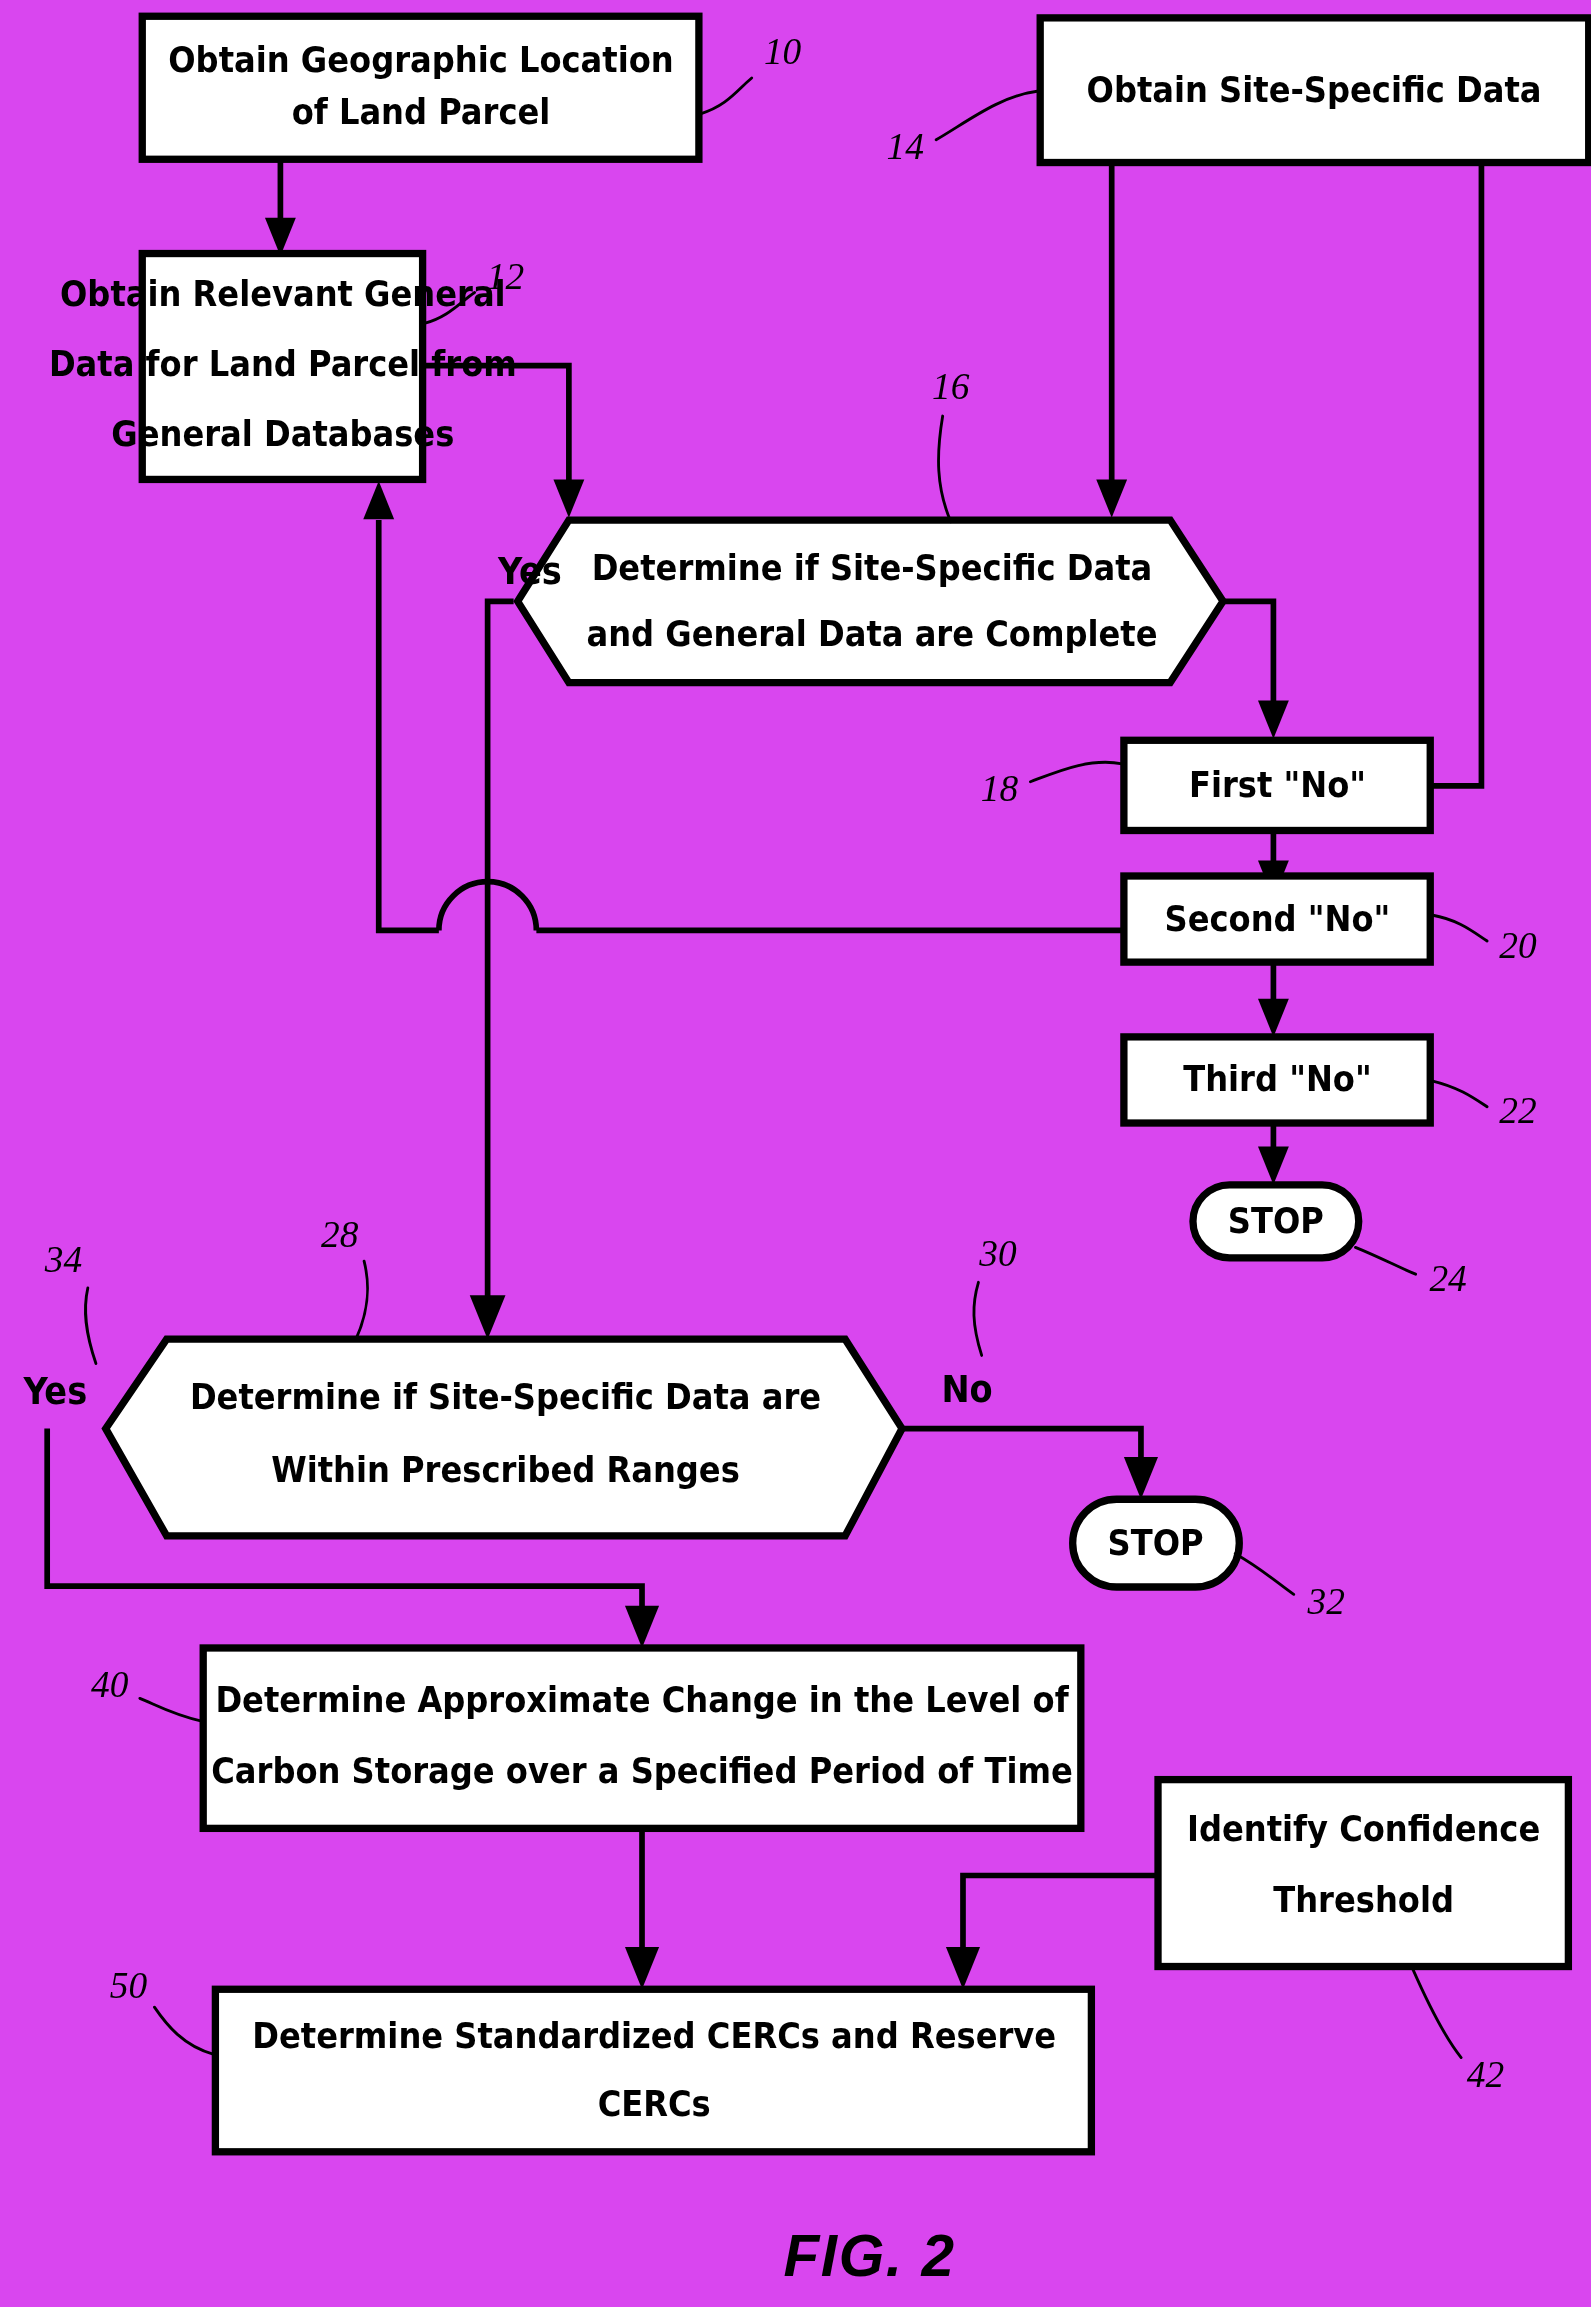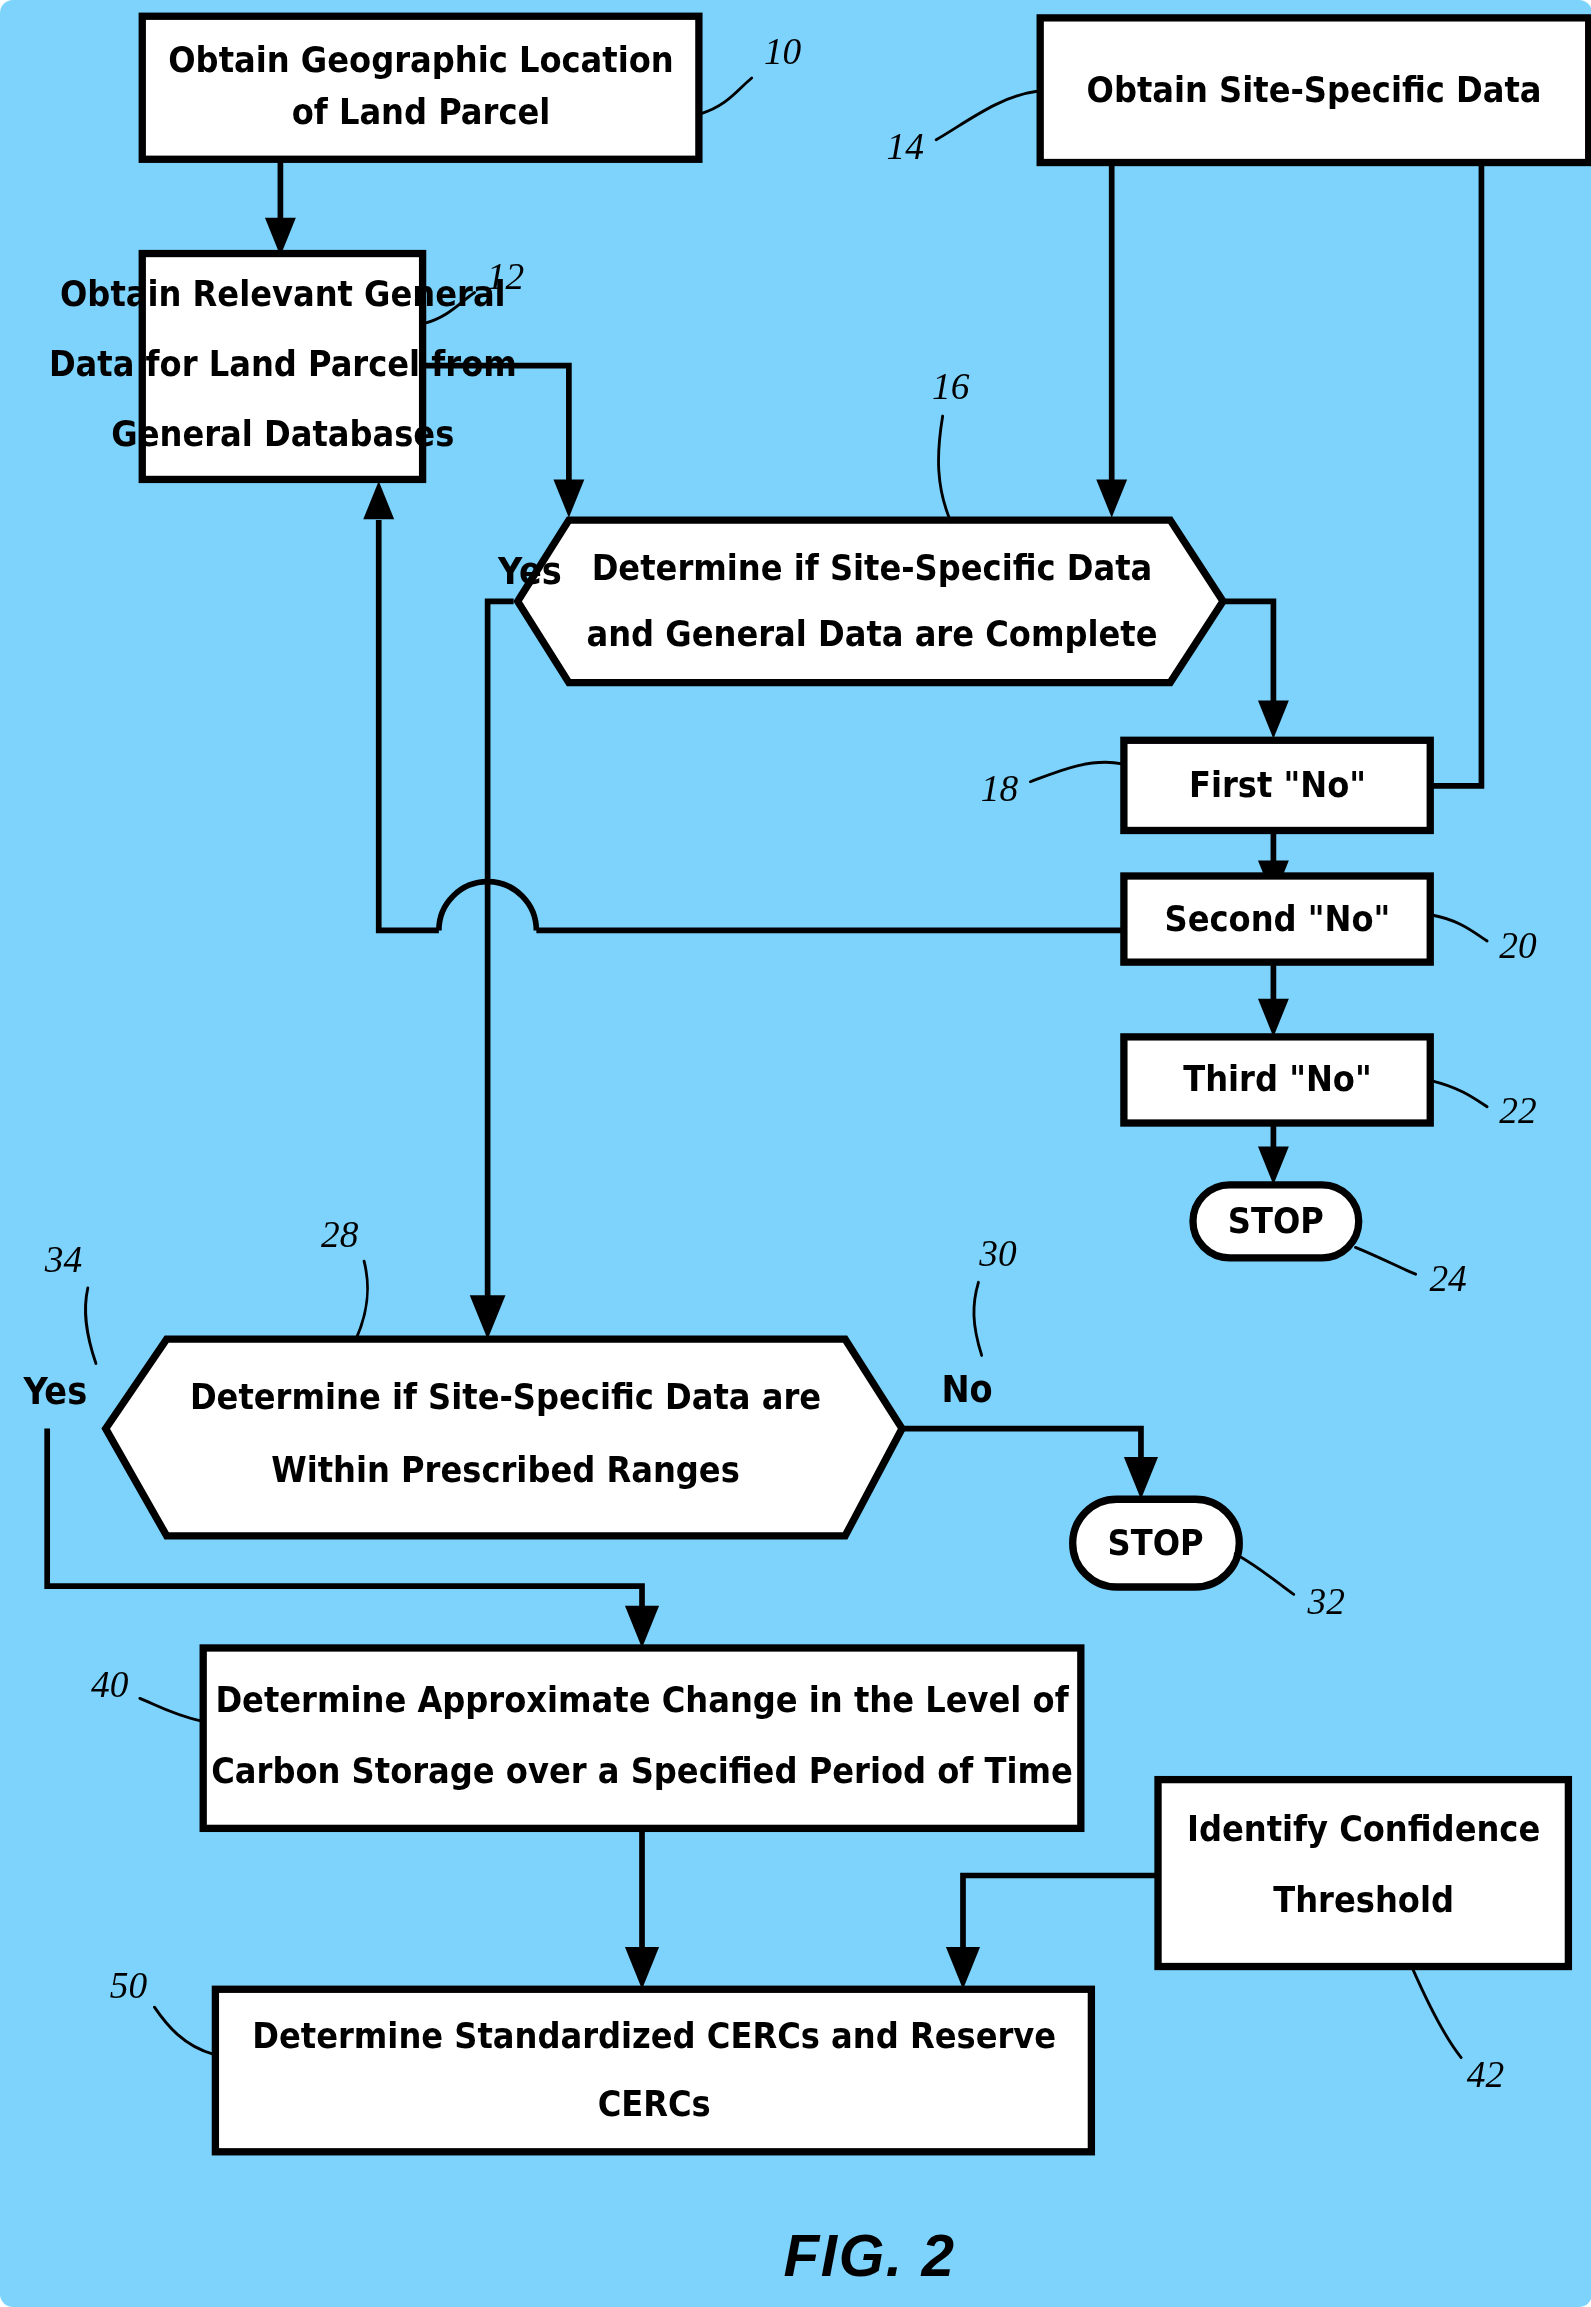--- a/index.html
+++ b/index.html
@@ -11,22 +11,21 @@
   body {
     width: 1592px;
     height: 2307px;
     font-family: "Liberation Sans", sans-serif;
     overflow: hidden;
   }
   #figure-root {
     position: relative;
     width: 1592px;
     height: 2307px;
-    background: #7dd3fc;
-    border-radius: 13px;
+    background: #d946ef;
   }
   svg#flow {
     display: block;
     width: 1592px;
     height: 2307px;
   }
   .shape-line  { stroke: #000000; stroke-width: 9; fill: #ffffff; }
   .conn        { stroke: #000000; stroke-width: 7; fill: none;
                  stroke-linecap: butt; stroke-linejoin: miter; }
   .conn-arc    { stroke: #000000; stroke-width: 7; fill: none; }

